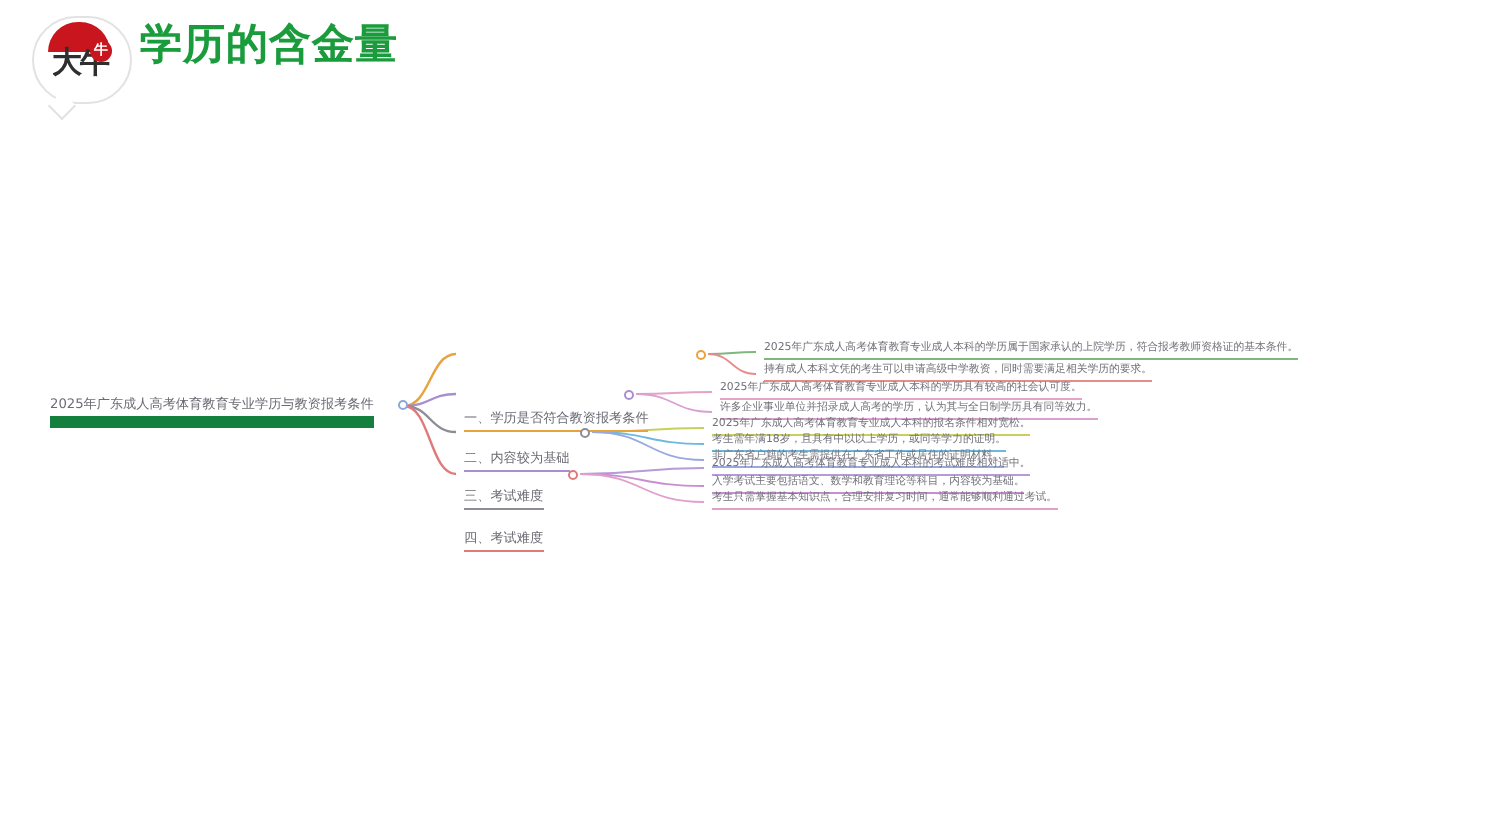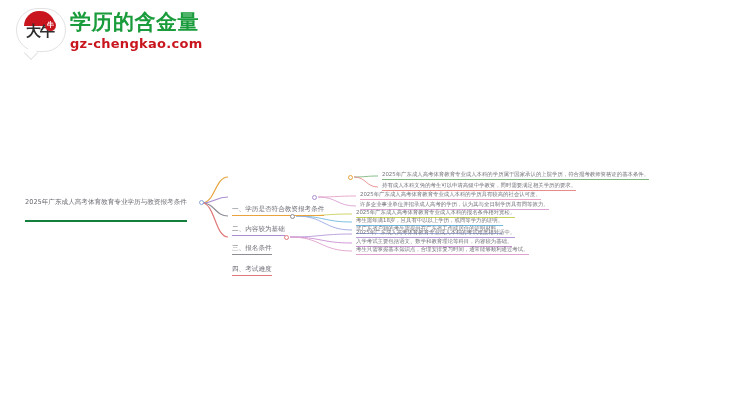--- a/index.html
+++ b/index.html
@@ -50,21 +50,21 @@
   
   #map{position:absolute;left:0;top:0;width:750px;height:410px;}
   #map-svg{position:absolute;left:0;top:0;width:750px;height:410px;}
 
   .node{
     position:absolute;white-space:nowrap;color:#5a5a63;
     font-family:"DejaVu Sans","Liberation Sans",sans-serif;
   }
   #root-node{
     left:25px;top:197px;font-size:6.6px;line-height:10px;color:#6b6b74;
-    border-bottom:2px solid #15803d;padding-bottom:13px;
+    border-bottom:6px solid #15803d;padding-bottom:1px;
   }
   .branch-node{
     font-size:6.6px;line-height:10px;color:#6b6b74;
     border-bottom:1px solid;padding-bottom:1px;margin-top:32px;
   }
   .leaf-node{
     font-size:5.4px;line-height:8px;color:#71717a;
     border-bottom:0.8px solid;padding-bottom:0.5px;
   }
   .dot{
@@ -79,21 +79,20 @@
   <div id="logo-mark">
     <div id="logo-bubble"></div>
     <div id="logo-dome"></div>
     <div id="logo-cn">大牛</div>
     <div id="logo-dot">
       <span>牛</span>
     </div>
   </div>
   <div id="logo-text">
     <div id="logo-title">学历的含金量</div>
-    <div id="logo-sub">gz-chengkao.com</div>
   </div>
 </div>
 
 <div id="map">
   <svg id="map-svg" viewBox="0 0 750 410">
     <g id="conn-root" fill="none" stroke-width="1.1">
         <path d="M202,203 C215,203 215,177 228,177" stroke="#e8a33d" stroke-width="1.2" fill="none"></path>
         <path d="M202,203 C215,203 215,197 228,197" stroke="#a98ed0" stroke-width="1.2" fill="none"></path>
         <path d="M202,203 C215,203 215,216 228,216" stroke="#8d8d96" stroke-width="1.2" fill="none"></path>
         <path d="M202,203 C215,203 215,237 228,237" stroke="#e07a7a" stroke-width="1.2" fill="none"></path>
@@ -117,21 +116,21 @@
 
   <div id="branch-layer">
       <div class="node branch-node" style="left: 232px; top: 172px; border-bottom-color: rgb(232, 163, 61);">一、学历是否符合教资报考条件</div>
       <div class="dot" style="left: 348px; top: 175px; border-color: rgb(232, 163, 61);"></div>
       <div class="node leaf-node" style="left: 382px; top: 170px; border-bottom-color: rgb(127, 183, 126);">2025年广东成人高考体育教育专业成人本科的学历属于国家承认的上院学历，符合报考教师资格证的基本条件。</div>
       <div class="node leaf-node" style="left: 382px; top: 181px; border-bottom-color: rgb(232, 139, 139);">持有成人本科文凭的考生可以申请高级中学教资，同时需要满足相关学历的要求。</div>
       <div class="node branch-node" style="left: 232px; top: 192px; border-bottom-color: rgb(169, 142, 208);">二、内容较为基础</div>
       <div class="dot" style="left: 312px; top: 195px; border-color: rgb(169, 142, 208);"></div>
       <div class="node leaf-node" style="left: 360px; top: 190px; border-bottom-color: rgb(230, 163, 198);">2025年广东成人高考体育教育专业成人本科的学历具有较高的社会认可度。</div>
       <div class="node leaf-node" style="left: 360px; top: 200px; border-bottom-color: rgb(217, 160, 210);">许多企业事业单位并招录成人高考的学历，认为其与全日制学历具有同等效力。</div>
-      <div class="node branch-node" style="left: 232px; top: 211px; border-bottom-color: rgb(141, 141, 150);">三、报名条件</div>
+      <div class="node branch-node" style="left: 232px; top: 211px; border-bottom-color: rgb(141, 141, 150);">三、考试难度</div>
       <div class="dot" style="left: 290px; top: 214px; border-color: rgb(141, 141, 150);"></div>
       <div class="node leaf-node" style="left: 356px; top: 208px; border-bottom-color: rgb(201, 207, 90);">2025年广东成人高考体育教育专业成人本科的报名条件相对宽松。</div>
       <div class="node leaf-node" style="left: 356px; top: 216px; border-bottom-color: rgb(111, 185, 224);">考生需年满18岁，且具有中以以上学历，或同等学力的证明。</div>
       <div class="node leaf-node" style="left: 356px; top: 224px; border-bottom-color: rgb(154, 168, 224);">非广东省户籍的考生需提供在广东省工作或居住的证明材料。</div>
       <div class="node branch-node" style="left: 232px; top: 232px; border-bottom-color: rgb(224, 122, 122);">四、考试难度</div>
       <div class="dot" style="left: 284px; top: 235px; border-color: rgb(224, 122, 122);"></div>
       <div class="node leaf-node" style="left: 356px; top: 228px; border-bottom-color: rgb(183, 154, 216);">2025年广东成人高考体育教育专业成人本科的考试难度相对适中。</div>
       <div class="node leaf-node" style="left: 356px; top: 237px; border-bottom-color: rgb(200, 143, 208);">入学考试主要包括语文、数学和教育理论等科目，内容较为基础。</div>
       <div class="node leaf-node" style="left: 356px; top: 245px; border-bottom-color: rgb(224, 160, 204);">考生只需掌握基本知识点，合理安排复习时间，通常能够顺利通过考试。</div>
     </div>

